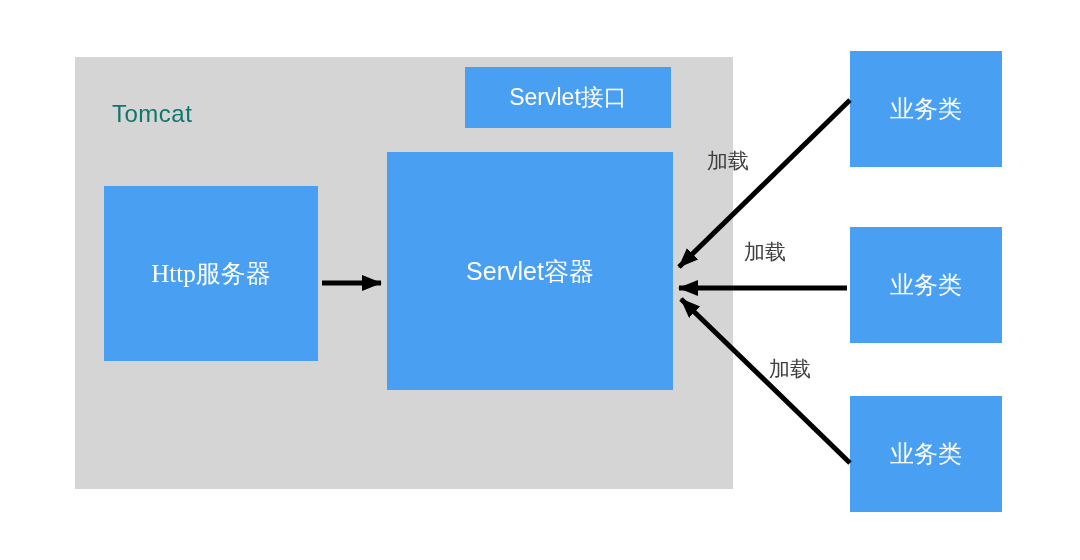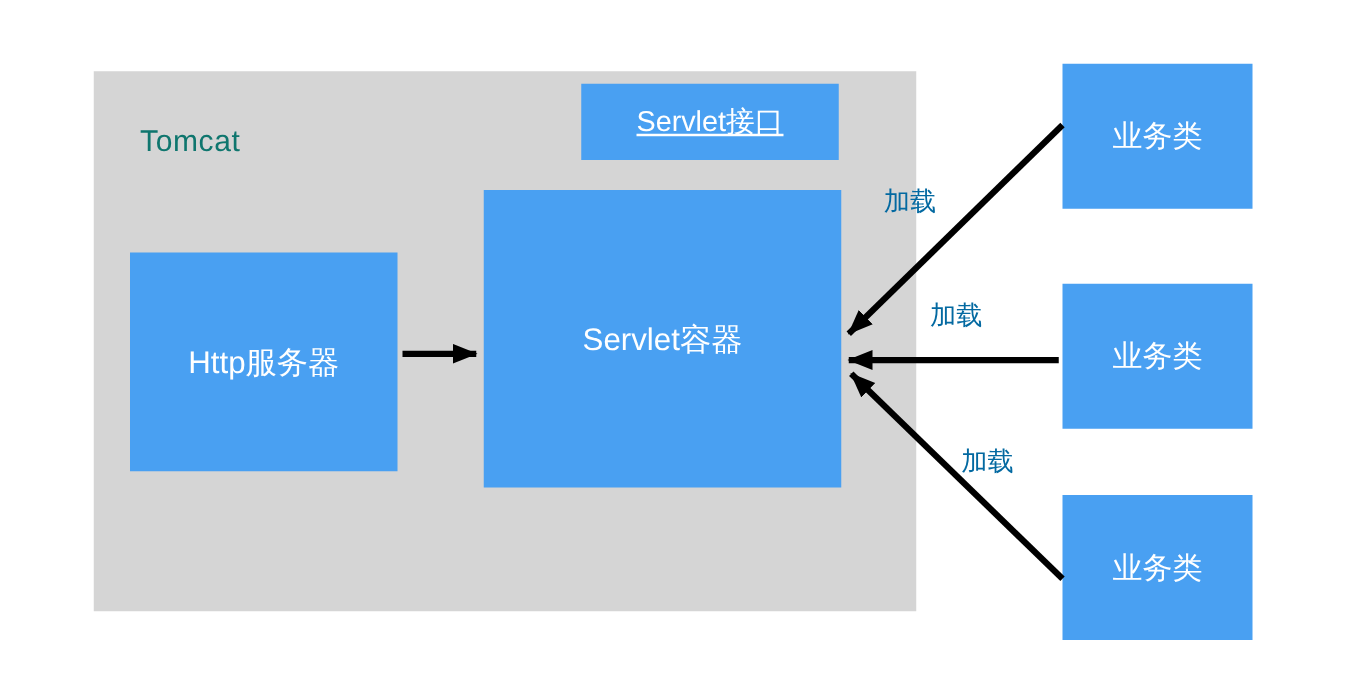--- a/index.html
+++ b/index.html
@@ -36,53 +36,53 @@
     background: #49a0f2;
     color: #ffffff;
     display: flex;
     align-items: center;
     justify-content: center;
     font-size: 24px;
     text-align: center;
   }
   .http-server {
     left: 104px;
-    top: 202px;
+    top: 186px;
     width: 214px;
     height: 175px;
     font-size: 25px;
+    font-family: Liberation Serif, serif;
   }
   .servlet-interface {
     left: 465px;
     top: 67px;
     width: 206px;
     height: 61px;
     font-size: 23px;
-    text-decoration: underline;
   }
   .servlet-container {
     left: 387px;
     top: 152px;
     width: 286px;
     height: 238px;
     font-size: 25px;
   }
   .biz-box {
     left: 850px;
     width: 152px;
     height: 116px;
   }
   .biz-1 { top: 51px; }
   .biz-2 { top: 227px; }
   .biz-3 { top: 396px; }
   .load-label {
     position: absolute;
     width: 60px;
     font-size: 21px;
-    color: #0369a1;
+    color: #404040;
     text-align: center;
   }
   .load-1 { left: 698px; top: 147px; }
   .load-2 { left: 735px; top: 238px; }
   .load-3 { left: 760px; top: 355px; }
   .arrow-layer {
     position: absolute;
     left: 0;
     top: 0;
     width: 1080px;

